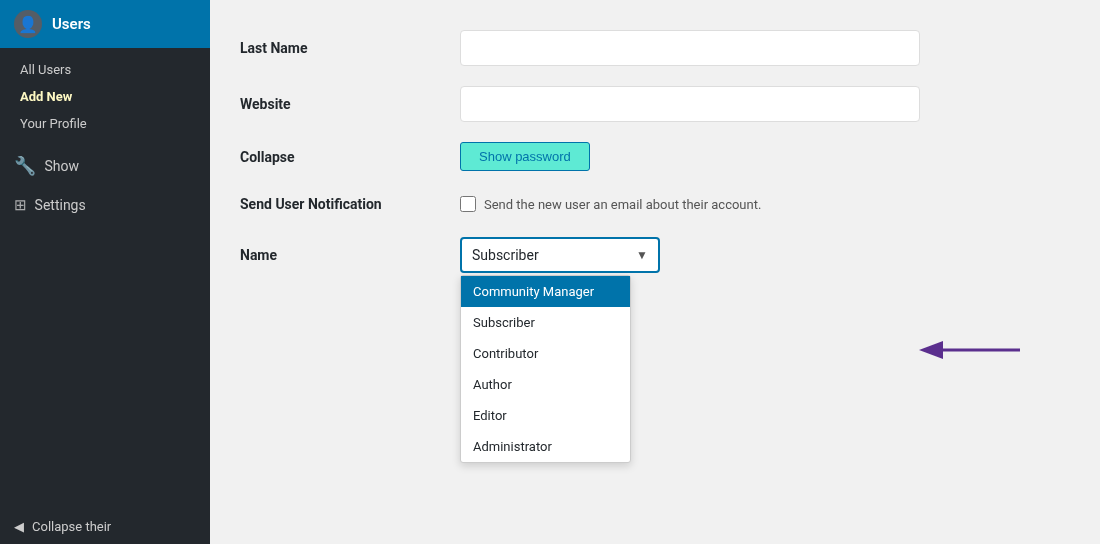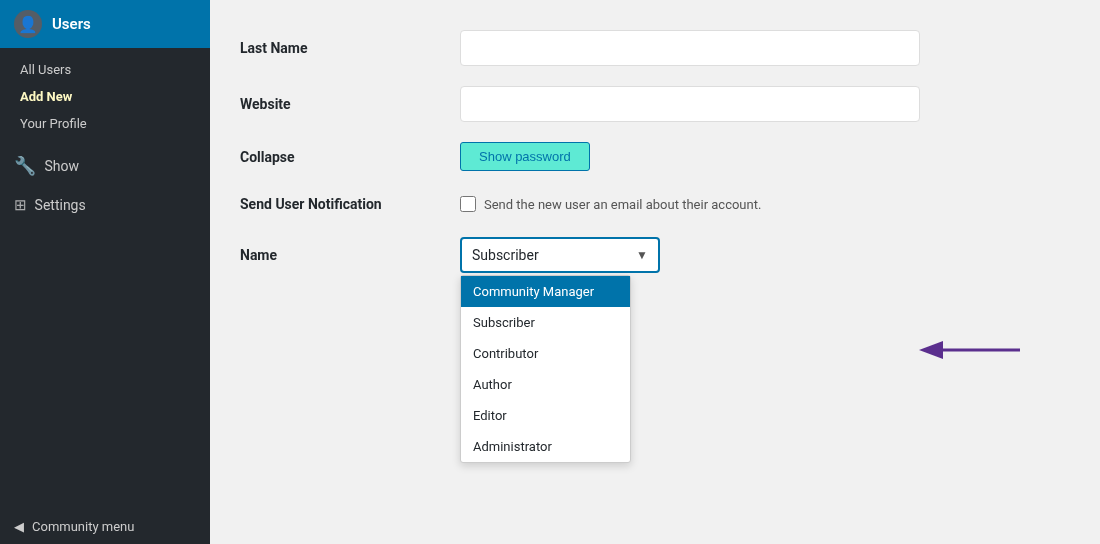--- a/index.html
+++ b/index.html
@@ -196,21 +196,21 @@
   <div class="sidebar-section">
     <span class="icon">🔧</span>
     <span>Show</span>
   </div>
   <div class="sidebar-section">
     <span class="icon" style="font-size:15px;">⊞</span>
     <span>Settings</span>
   </div>
   <div class="sidebar-footer">
     <span>◀</span>
-    <span>Community menu</span>
+    <span>Collapse their</span>
   </div>
 </div>
 
 <div class="main">
   <table class="form-table">
     <tbody>
         <tr>
       <td><label>Last Name</label></td>
       <td><input class="form-input" type="text" style=""></td>
     </tr>

